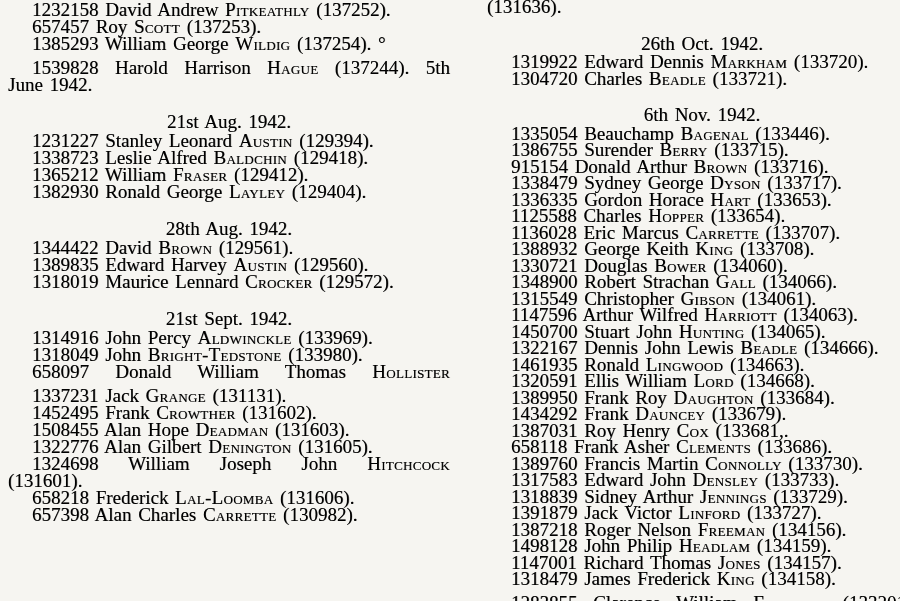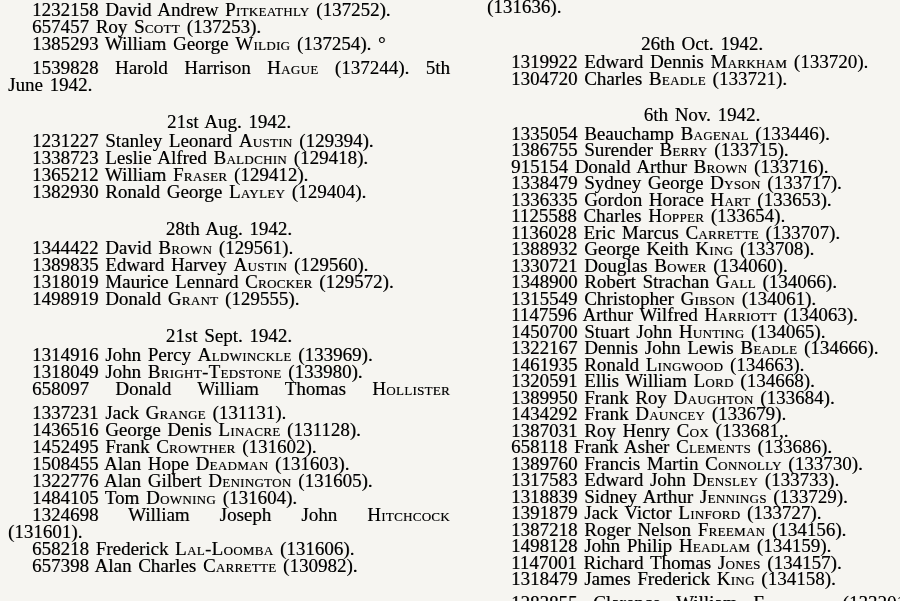--- a/index.html
+++ b/index.html
@@ -65,54 +65,45 @@
       <div class="group">
         <div class="entry">
           <div class="l1">1344422 David <span class="sc">Brown</span> (129561).</div>
         </div>
         <div class="entry">
           <div class="l1">1389835 Edward Harvey <span class="sc">Austin</span> (129560).</div>
         </div>
         <div class="entry">
           <div class="l1">1318019 Maurice Lennard <span class="sc">Crocker</span> (129572).</div>
         </div>
-        <div class="entry">
-          <div class="l1">1498919 Donald <span class="sc">Grant</span> (129555).</div>
-        </div>
       </div>
       <div class="heading">21st Sept. 1942.</div>
       <div class="group">
         <div class="entry">
           <div class="l1">1314916 John Percy <span class="sc">Aldwinckle</span> (133969).</div>
         </div>
         <div class="entry">
           <div class="l1">1318049 John <span class="sc">Bright-Tedstone</span> (133980).</div>
         </div>
         <div class="entry">
           <div class="l1 just">658097 Donald William Thomas <span class="sc">Hollister</span></div>
         </div>
       </div>
       <div class="group">
         <div class="entry">
           <div class="l1">1337231 Jack <span class="sc">Grange</span> (131131).</div>
         </div>
         <div class="entry">
-          <div class="l1">1436516 George Denis <span class="sc">Linacre</span> (131128).</div>
-        </div>
-        <div class="entry">
           <div class="l1">1452495 Frank <span class="sc">Crowther</span> (131602).</div>
         </div>
         <div class="entry">
           <div class="l1">1508455 Alan Hope <span class="sc">Deadman</span> (131603).</div>
         </div>
         <div class="entry">
           <div class="l1">1322776 Alan Gilbert <span class="sc">Denington</span> (131605).</div>
-        </div>
-        <div class="entry">
-          <div class="l1">1484105 Tom <span class="sc">Downing</span> (131604).</div>
         </div>
         <div class="entry">
           <div class="l1 just">1324698 William Joseph John <span class="sc">Hitchcock</span></div>
           <div class="l2">(131601).</div>
         </div>
         <div class="entry">
           <div class="l1">658218 Frederick <span class="sc">Lal-Loomba</span> (131606).</div>
         </div>
         <div class="entry">
           <div class="l1">657398 Alan Charles <span class="sc">Carrette</span> (130982).</div>

